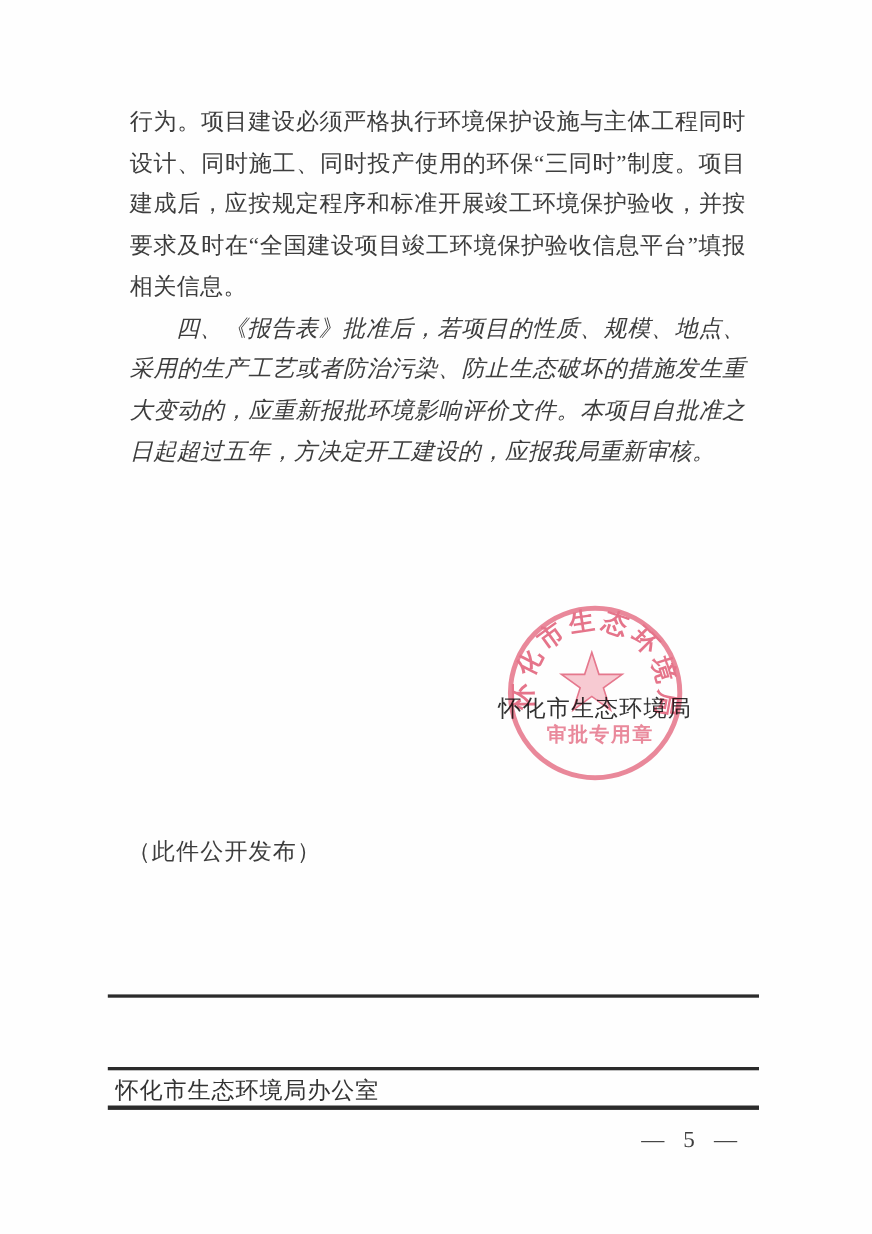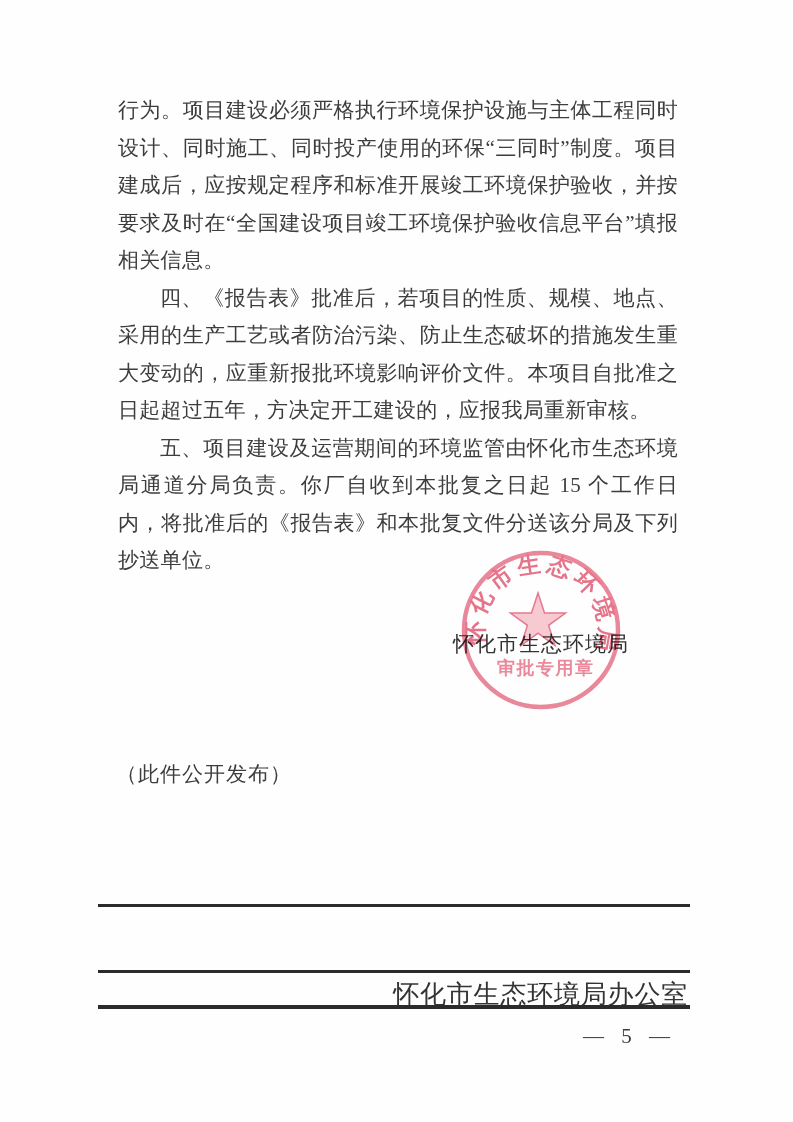--- a/index.html
+++ b/index.html
@@ -21,21 +21,21 @@
     left: 118px;
     top: 92px;
     width: 560px;
     font-size: 21px;
     line-height: 37.5px;
     text-align: justify;
     letter-spacing: 0.3px;
     color: #3d3d3d;
   }
   .body-text p { margin: 0; }
-  .body-text p.indent { text-indent: 2em; }
+  .body-text p.indent { text-indent: 2em; font-style: italic; }
 
   
   .sig-agency {
     position: absolute;
     left: 453px;
     top: 630px;
     font-size: 21px;
     letter-spacing: 1px;
     color: #333;
     white-space: nowrap;
@@ -102,22 +102,22 @@
     letter-spacing: 0.8px;
     color: #333;
     white-space: nowrap;
   }
   .office-line {
     position: absolute;
     left: 105px;
     top: 977px;
     width: 583px;
     display: flex;
-    justify-content: flex-end;
-    font-size: 26px;
+    justify-content: space-between;
+    font-size: 21px;
     letter-spacing: 0.8px;
     color: #333;
   }
   .page-number {
     position: absolute;
     left: 583px;
     top: 1024px;
     font-size: 21px;
     letter-spacing: 6px;
     color: #3d3d3d;
@@ -125,21 +125,20 @@
   }
 </style>
 </head>
 <body>
 
 <div class="page">
 
   <div class="body-text">
     <p>行为。项目建设必须严格执行环境保护设施与主体工程同时设计、同时施工、同时投产使用的环保“三同时”制度。项目建成后，应按规定程序和标准开展竣工环境保护验收，并按要求及时在“全国建设项目竣工环境保护验收信息平台”填报相关信息。</p>
     <p class="indent">四、《报告表》批准后，若项目的性质、规模、地点、采用的生产工艺或者防治污染、防止生态破坏的措施发生重大变动的，应重新报批环境影响评价文件。本项目自批准之日起超过五年，方决定开工建设的，应报我局重新审核。</p>
-    <p class="indent">五、项目建设及运营期间的环境监管由怀化市生态环境局通道分局负责。你厂自收到本批复之日起 15 个工作日内，将批准后的《报告表》和本批复文件分送该分局及下列抄送单位。</p>
   </div>
 
   <div class="sig-agency">怀化市生态环境局</div>
 
   <div class="public-note">（此件公开发布）</div>
 
   <svg class="seal" viewBox="0 0 170 170">
     <defs>
       <path id="seal-arc" d="M 30.5 104.8 A 58 58 0 1 1 139.5 104.8" fill="none"></path>
     </defs>

